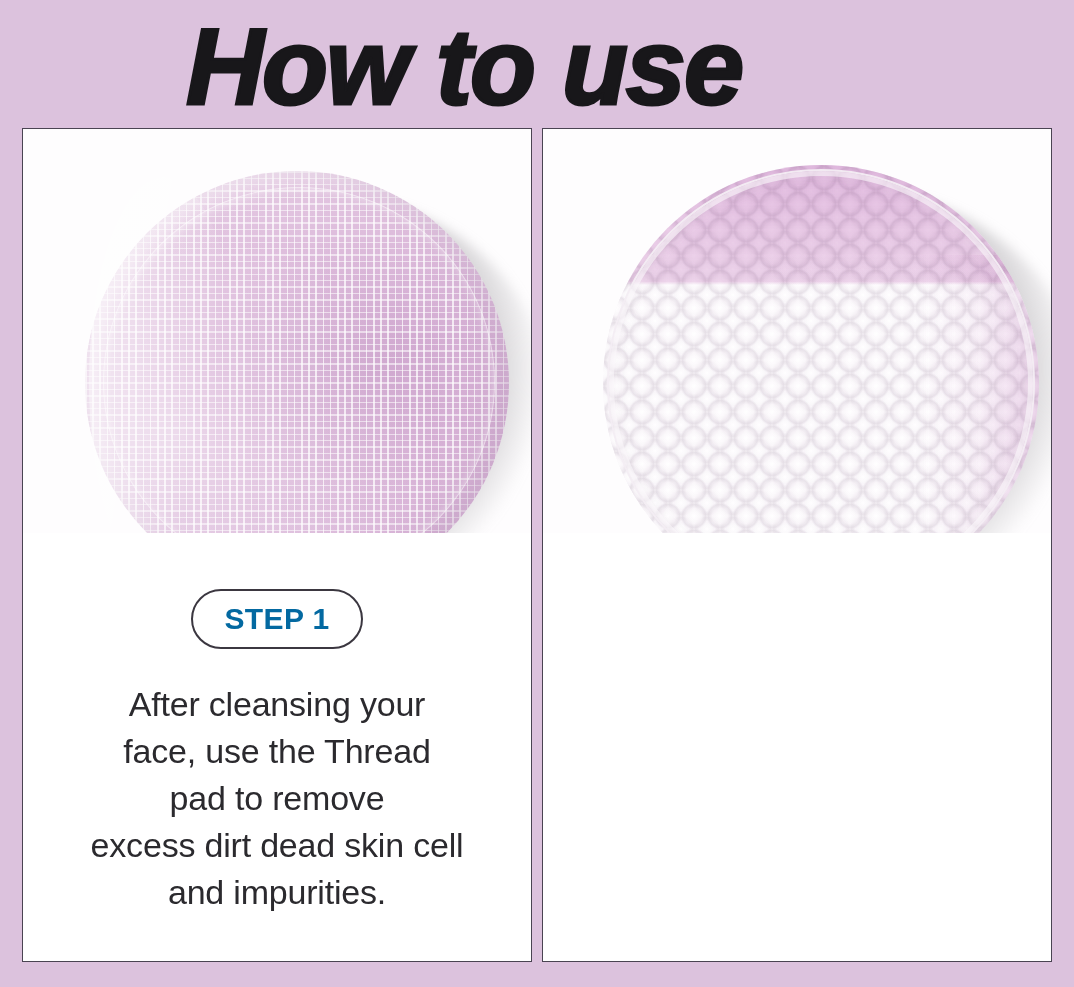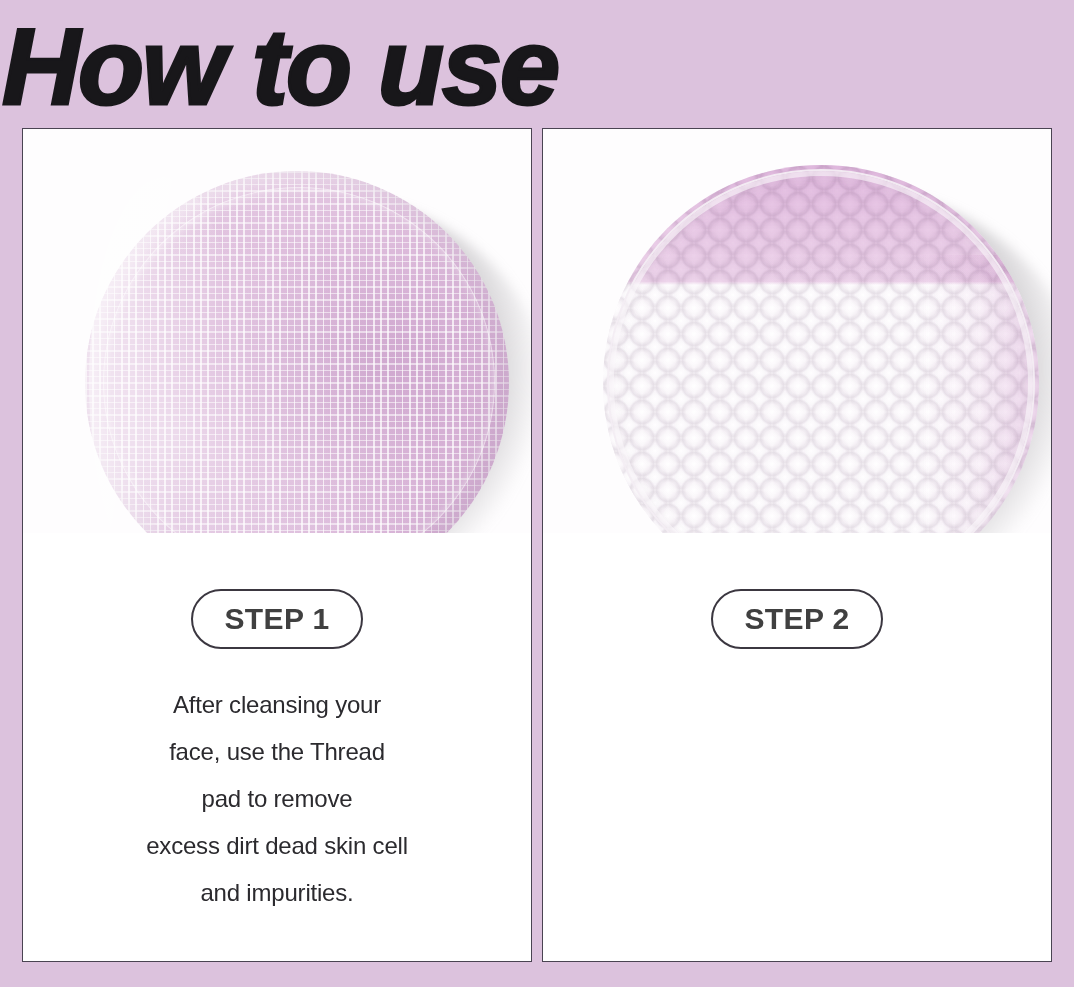--- a/index.html
+++ b/index.html
@@ -13,23 +13,23 @@
   body {
     background: #dcc2dd;
     font-family: "Liberation Sans", sans-serif;
     position: relative;
   }
 
   
   .page-title {
     position: absolute;
     top: 8px;
-    left: 2px;
+    left: 8px;
     width: 912px;
-    text-align: left;
+    text-align: center;
     font-family: "Liberation Sans", sans-serif;
     font-weight: 700;
     font-style: italic;
     font-size: 108px;
     line-height: 118px;
     letter-spacing: -2px;
     color: #18171a;
     -webkit-text-stroke: 3px #18171a;
     white-space: nowrap;
   }
@@ -210,28 +210,28 @@
     justify-content: center;
     min-width: 172px;
     height: 60px;
     padding: 0 30px;
     border: 2.5px solid #3b3740;
     border-radius: 34px;
     background: #ffffff;
     font-size: 30px;
     font-weight: 700;
     letter-spacing: 0.4px;
-    color: #404040;
+    color: #0369a1;
     white-space: nowrap;
   }
 
   .step-text {
     margin-top: 32px;
     text-align: center;
-    font-size: 24px;
+    font-size: 34px;
     line-height: 47px;
     color: #2b2a2e;
     font-weight: 400;
     white-space: pre-line;
     letter-spacing: -0.2px;
   }
 </style>
 </head>
 <body>
 
@@ -263,18 +263,17 @@
       <div class="pad-shadow" style="left:94px; top:64px; width:446px; height:416px;"></div>
       <div class="pad-wave">
         <div class="dots"></div>
         <div class="tint"></div>
         <div class="tint-side"></div>
         <div class="rim"></div>
       </div>
     </div>
 
     <div class="card-body">
-      <div class="step-badge">STEP 2</div>
     </div>
 
   </div>
 
 </div>
 
 </body></html>

